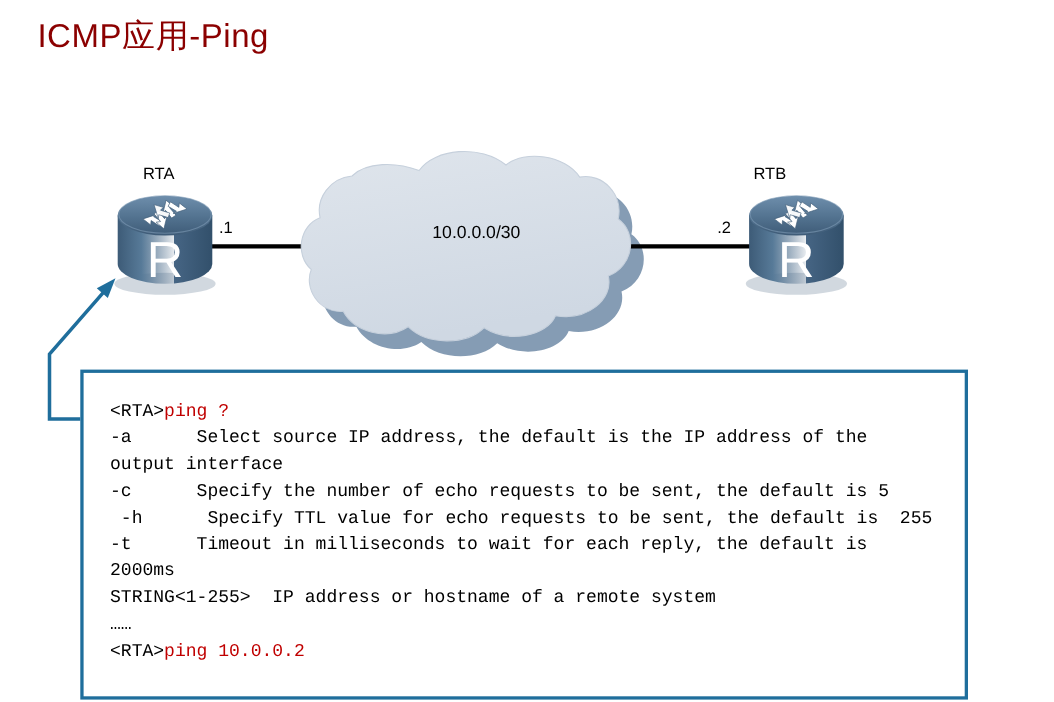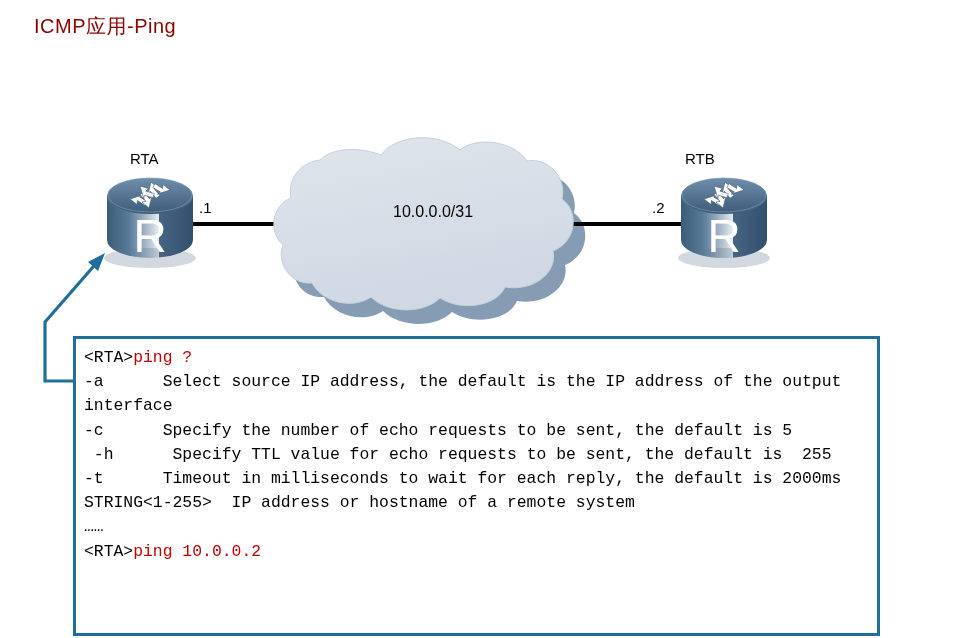--- a/index.html
+++ b/index.html
@@ -13,21 +13,21 @@
     position: relative;
     overflow: hidden;
     font-family: "Liberation Sans", sans-serif;
   }
 
   
   #slide-title {
     position: absolute;
     left: 34px;
     top: 13px;
-    font-size: 20px;
+    font-size: 30px;
     color: #8B0000;
     letter-spacing: 0.5px;
     white-space: nowrap;
   }
 
   
   #diagram {
     position: absolute;
     left: 0;
     top: 0;
@@ -67,21 +67,21 @@
     padding: 7px 4px 0 8px;
     overflow: hidden;
   }
   #console-text {
     font-family: "Liberation Mono", "DejaVu Sans Mono", monospace;
     font-size: 16.4px;
     line-height: 24.2px;
     color: #000000;
     white-space: pre-wrap;
     word-break: break-word;
-    margin: 0;
+    margin: 16px;
   }
   .cmd { color: #C00000; }
   .prompt { color: #000000; }
 </style>
 </head>
 <body>
 
 <div id="slide-title">ICMP应用-Ping</div>
 
 <svg id="diagram" viewBox="0 0 958 638" xmlns="http://www.w3.org/2000/svg">
@@ -177,21 +177,21 @@
   <g>
     <path d="M78 381 L45 381 L45 322 L100 259" fill="none" stroke="#1F6E9C" stroke-width="3.2" stroke-linejoin="miter" stroke-linecap="butt"></path>
     <path d="M105 253 L88 262 L98 271 Z" fill="#1F6E9C"></path>
   </g>
 </svg>
 
 <div class="node-label" id="label-rta">RTA</div>
 <div class="node-label" id="label-rtb">RTB</div>
 <div class="node-label" id="label-if-1">.1</div>
 <div class="node-label" id="label-if-2">.2</div>
-<div class="node-label" id="label-cloud">10.0.0.0/31</div>
+<div class="node-label" id="label-cloud">10.0.0.0/30</div>
 
 <div id="console-box">
   <pre id="console-text"><span class="prompt">&lt;RTA&gt;</span><span class="cmd">ping ?</span>
 <span>-a      Select source IP address, the default is the IP address of the output interface</span>
 <span>-c      Specify the number of echo requests to be sent, the default is 5</span>
 <span> -h      Specify TTL value for echo requests to be sent, the default is  255</span>
 <span>-t      Timeout in milliseconds to wait for each reply, the default is 2000ms</span>
 <span>STRING&lt;1-255&gt;  IP address or hostname of a remote system</span>
 <span>……</span>
 <span class="prompt">&lt;RTA&gt;</span><span class="cmd">ping 10.0.0.2</span></pre>

